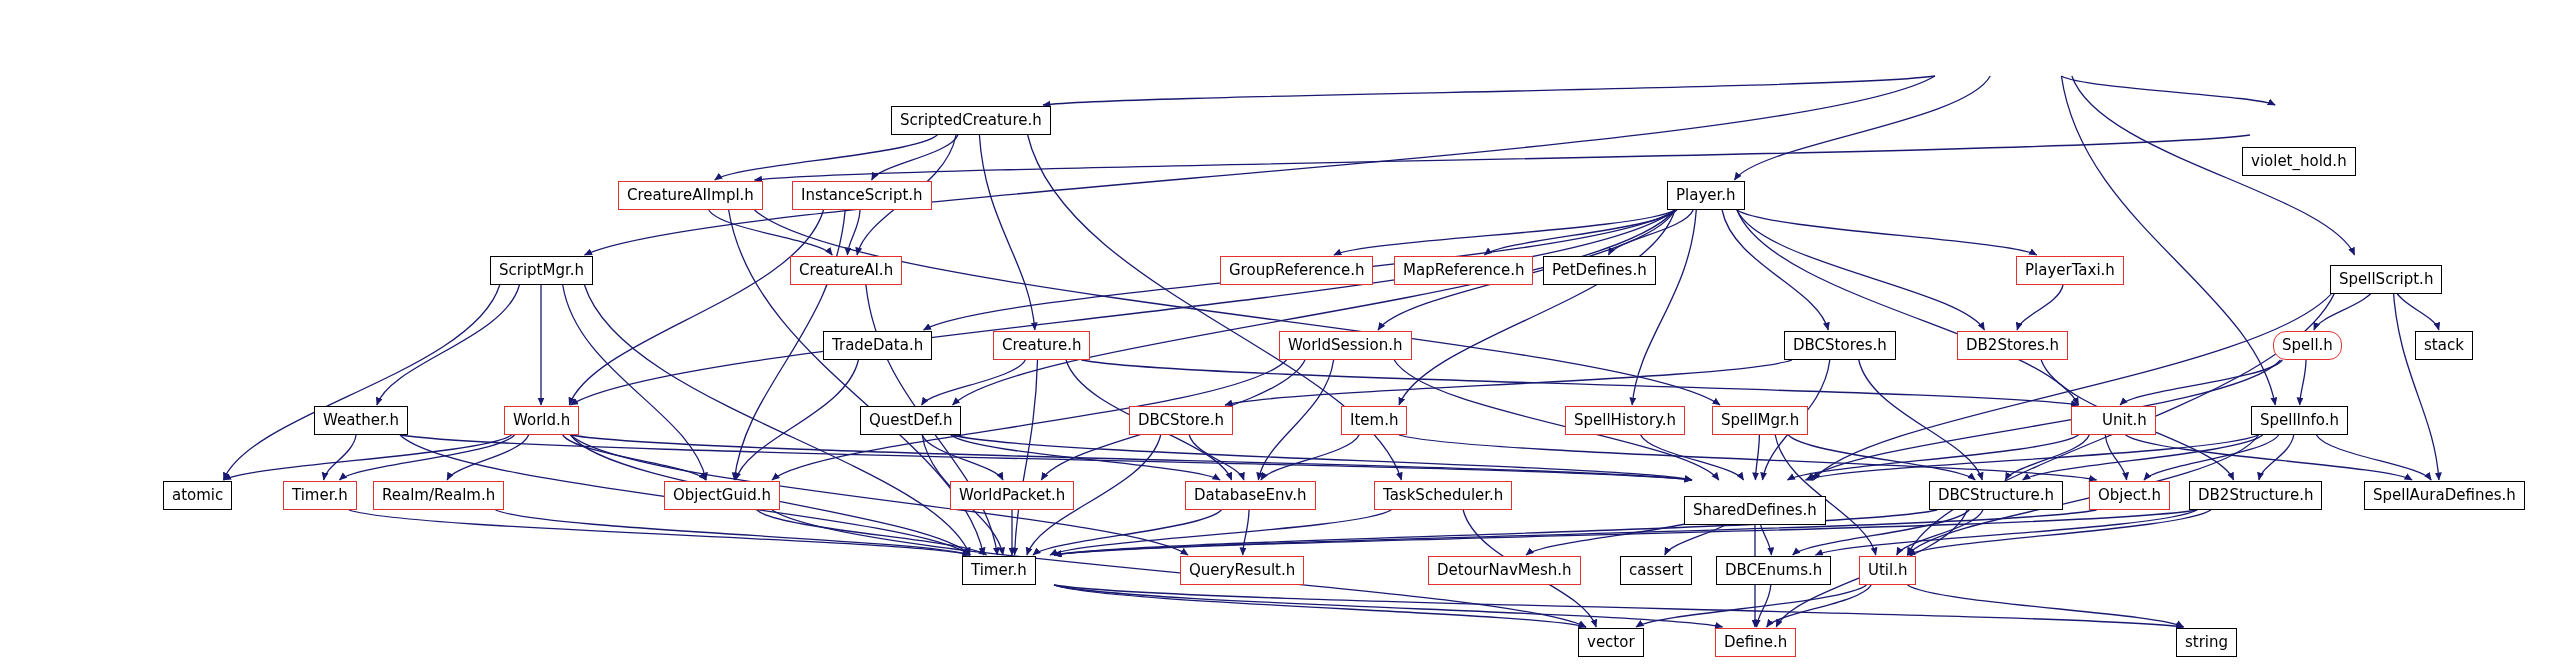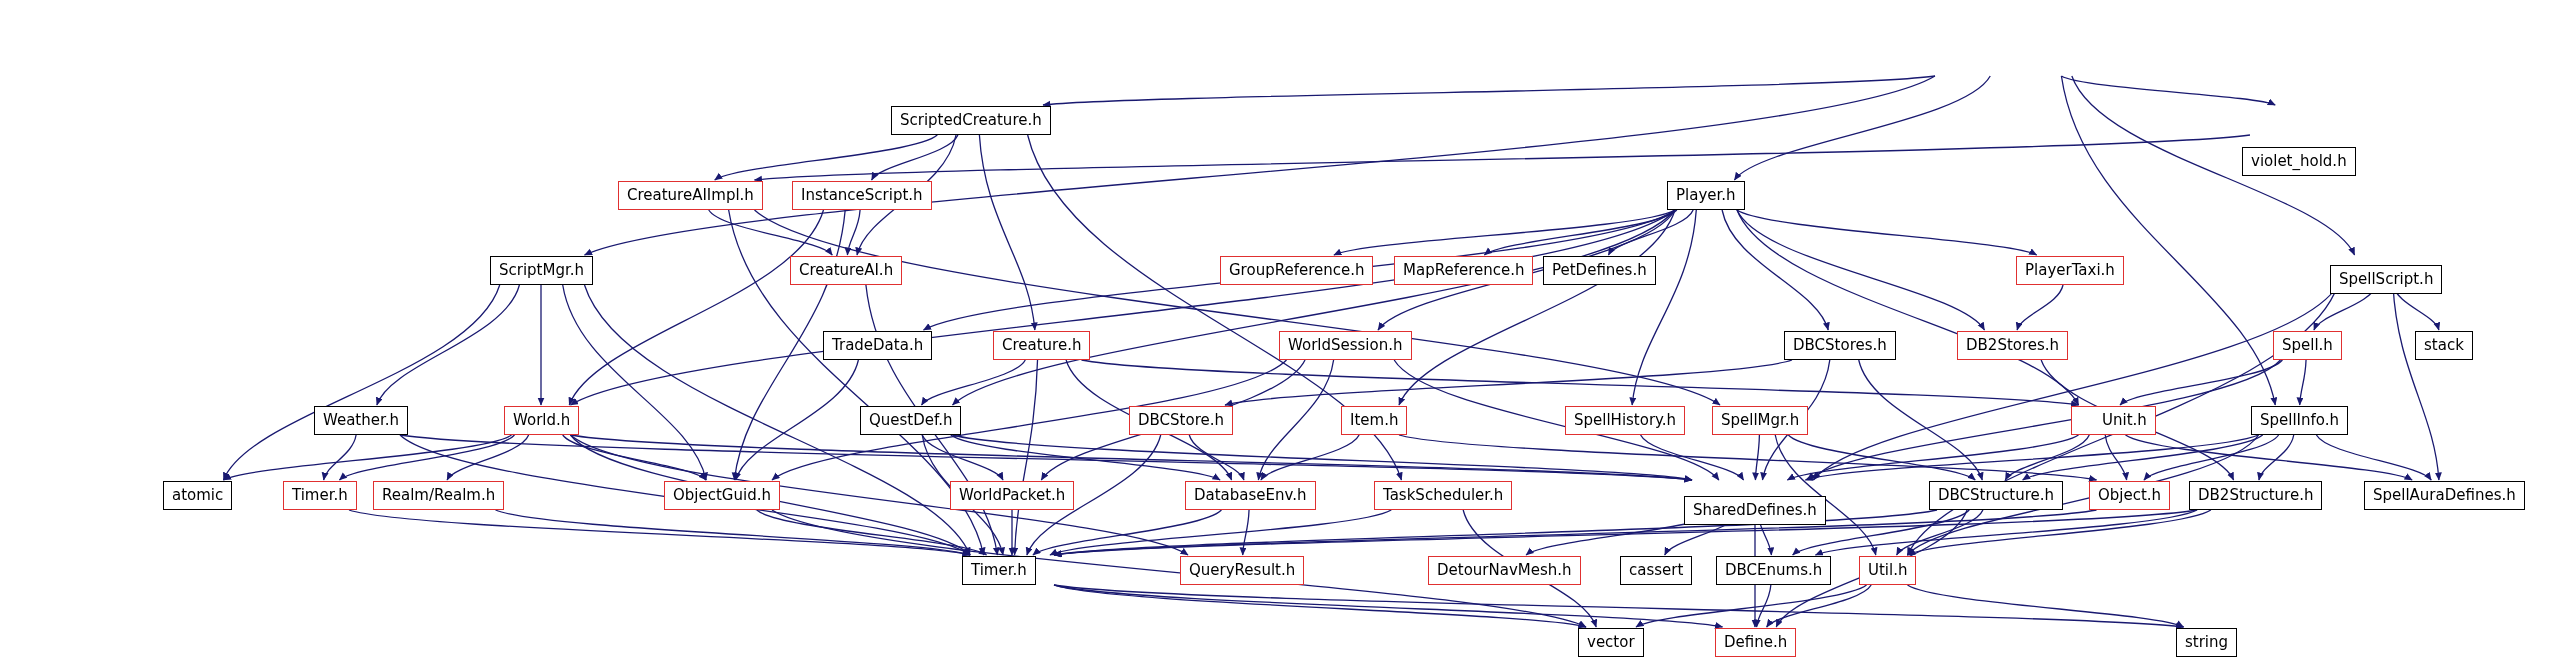--- a/index.html
+++ b/index.html
@@ -177,21 +177,21 @@
     <div class="node truncated" style="top: 256px; left: 1220px;">GroupReference.h</div>
     <div class="node truncated" style="top: 256px; left: 1394px;">MapReference.h</div>
     <div class="node" style="top: 256px; left: 1543px;">PetDefines.h</div>
     <div class="node truncated" style="top: 256px; left: 2016px;">PlayerTaxi.h</div>
     <div class="node" style="top: 265px; left: 2330px;">SpellScript.h</div>
     <div class="node" style="top: 331px; left: 823px;">TradeData.h</div>
     <div class="node truncated" style="top: 331px; left: 993px;">Creature.h</div>
     <div class="node truncated" style="top: 331px; left: 1279px;">WorldSession.h</div>
     <div class="node" style="top: 331px; left: 1784px;">DBCStores.h</div>
     <div class="node truncated" style="top: 331px; left: 1957px;">DB2Stores.h</div>
-    <div class="node truncated" style="top: 331px; left: 2273px;">Spell.h</div>
+    <div class="node truncated" style="top: 331px; left: 2273px; border-radius: 13px;">Spell.h</div>
     <div class="node" style="top: 331px; left: 2415px;">stack</div>
     <div class="node" style="top: 406px; left: 314px; text-align: center;">Weather.h</div>
     <div class="node truncated" style="top: 406px; left: 504px;">World.h</div>
     <div class="node" style="top: 406px; left: 860px;">QuestDef.h</div>
     <div class="node truncated" style="top: 406px; left: 1129px;">DBCStore.h</div>
     <div class="node truncated" style="top: 406px; left: 1341px;">Item.h</div>
     <div class="node truncated" style="top: 406px; left: 1565px;">SpellHistory.h</div>
     <div class="node truncated" style="top: 406px; left: 1712px;">SpellMgr.h</div>
     <div class="node truncated" style="top: 406px; left: 2071px; padding-left: 30px;">Unit.h</div>
     <div class="node" style="top: 406px; left: 2251px;">SpellInfo.h</div>

